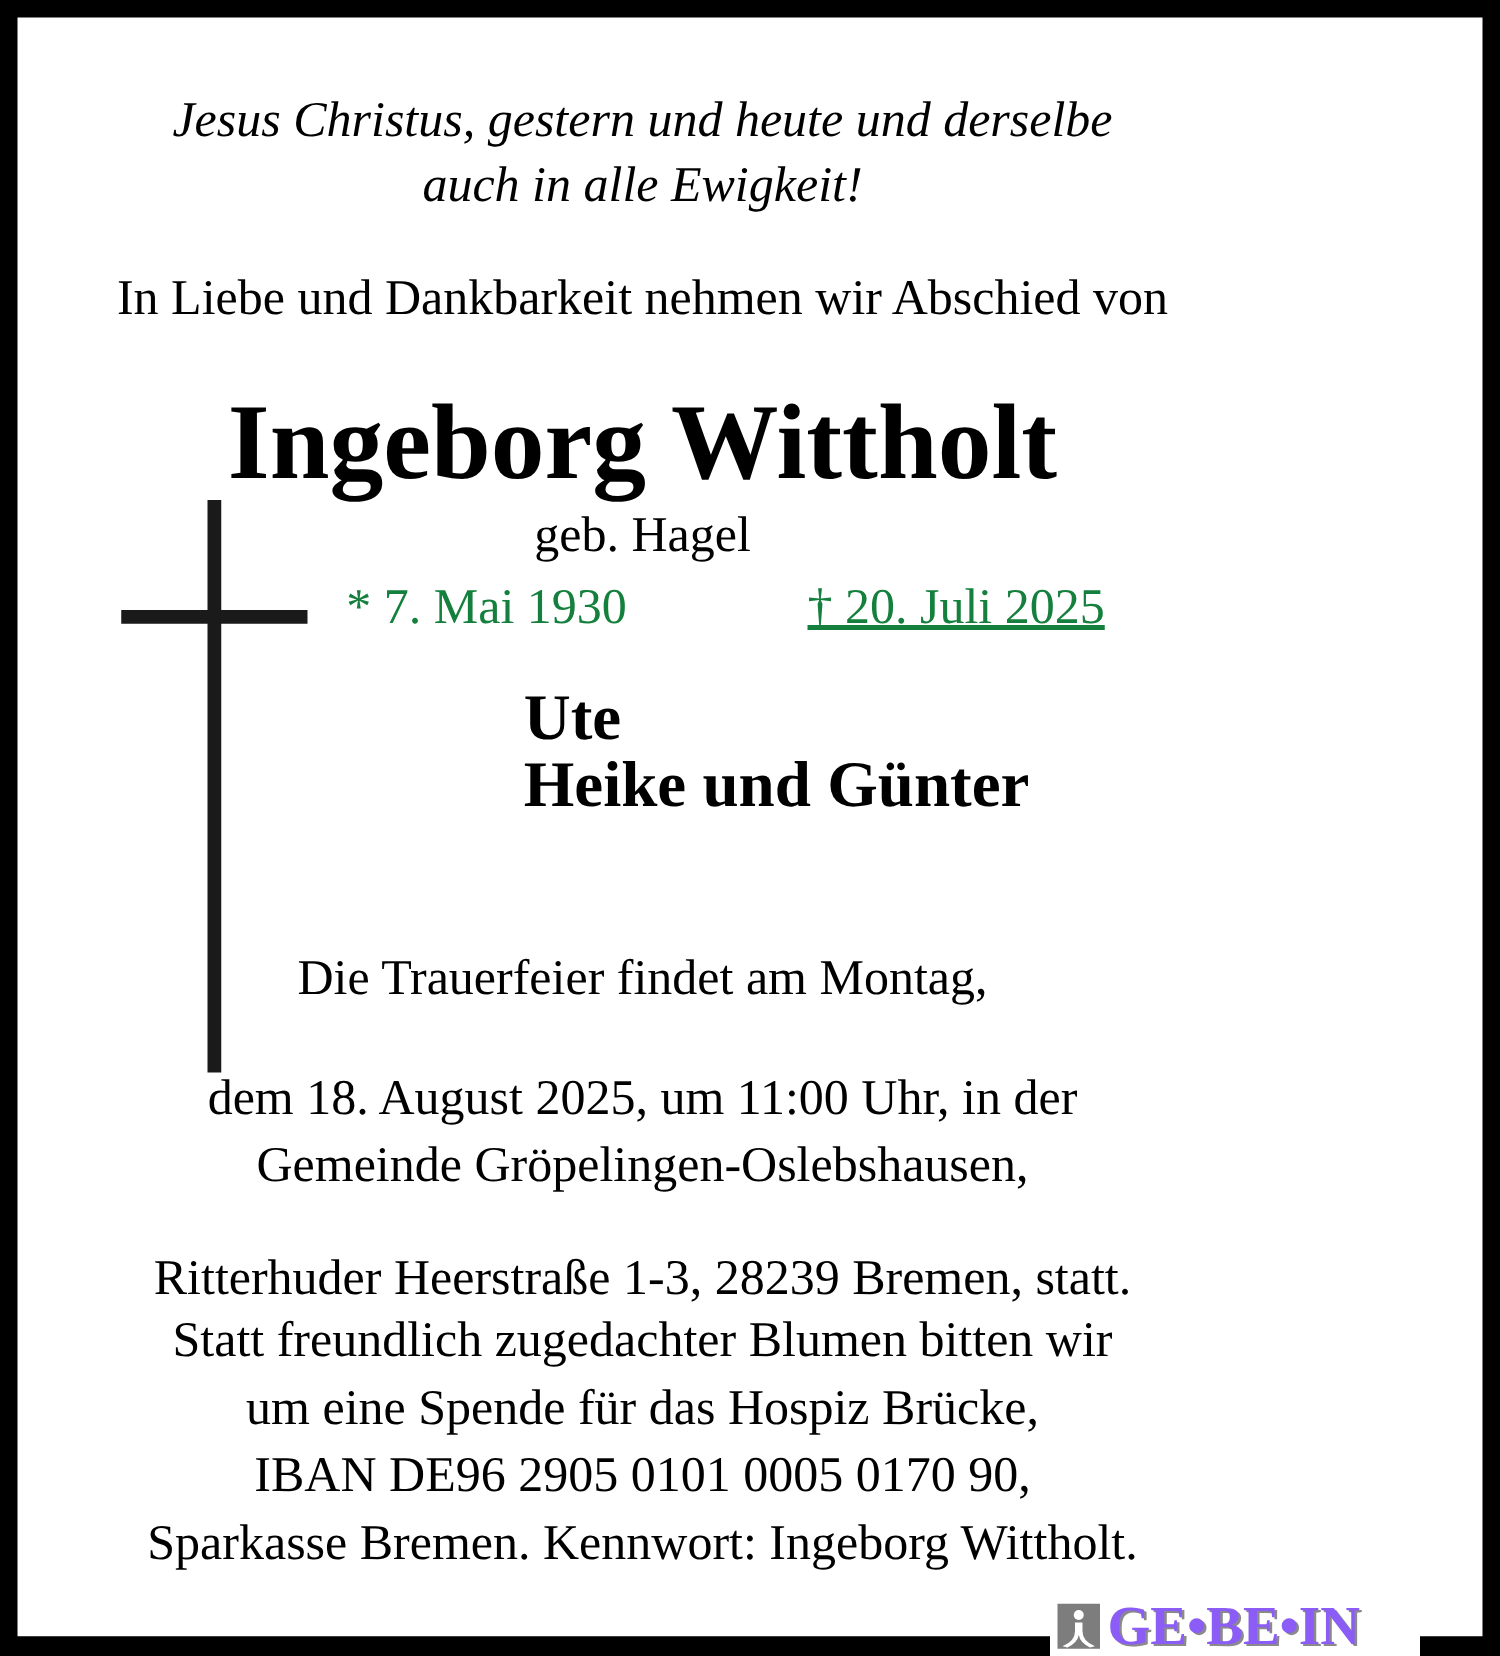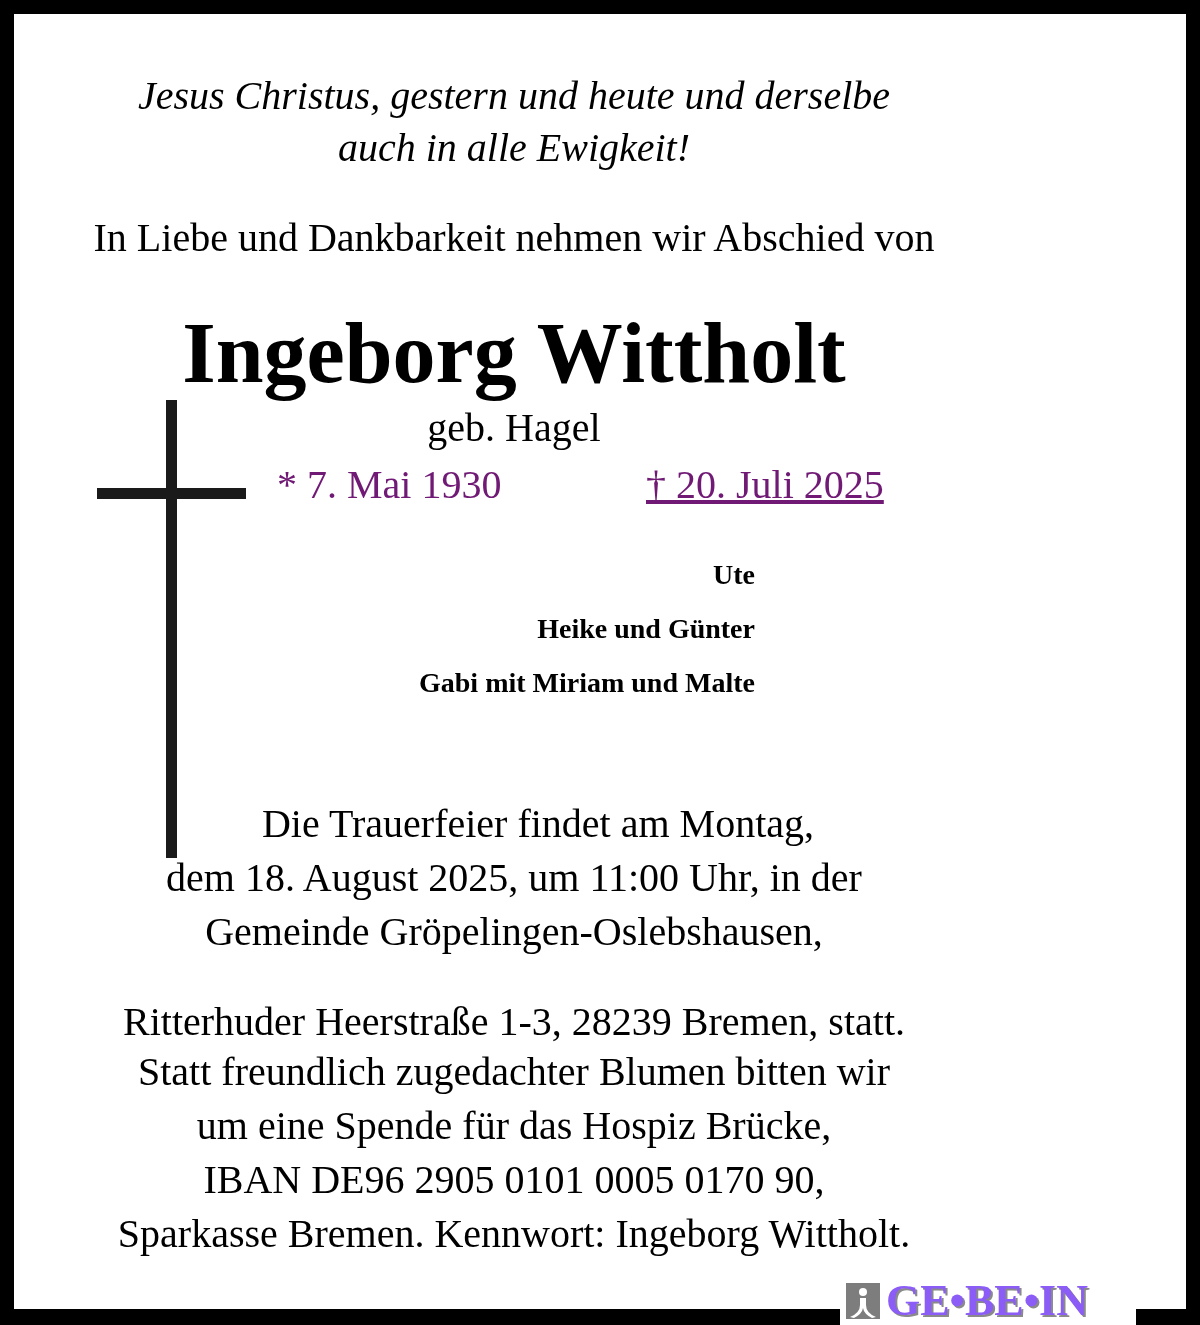--- a/index.html
+++ b/index.html
@@ -11,23 +11,23 @@
     }
     .bottom-border-left { position: absolute; left: 0; top: 1309px; width: 840px; height: 16px; background: #000; }
     .bottom-border-right { position: absolute; left: 1136px; top: 1309px; width: 64px; height: 16px; background: #000; }
     .txt { position: absolute; left: 0; width: 1028px; text-align: center; color: #000;
       font-family: "Liberation Serif", "DejaVu Serif", serif; white-space: nowrap; }
     .verse { font-style: italic; font-size: 40px; line-height: 52px; }
     .intro { font-size: 40px; line-height: 52px; }
     .name { font-weight: bold; font-size: 86px; line-height: 96px; }
     .born { font-size: 40px; line-height: 50px; }
     .dates { position: absolute; top: 460px; font-family: "Liberation Serif", "DejaVu Serif", serif;
-      font-size: 40px; line-height: 50px; color: #701a75; white-space: nowrap; }
+      font-size: 40px; line-height: 50px; color: #15803d; white-space: nowrap; }
     .mourners { position: absolute; left: 419px; top: 548px; font-family: "Liberation Serif", "DejaVu Serif", serif;
-      font-weight: bold; font-size: 28px; line-height: 54px; color: #000; text-align: right; }
+      font-weight: bold; font-size: 52px; line-height: 54px; color: #000; }
     .mourners div { white-space: nowrap; }
     .block { font-size: 40px; line-height: 54px; }
     .cross-v { position: absolute; left: 166px; top: 400px; width: 11px; height: 458px; background: #1a1a1a; }
     .cross-h { position: absolute; left: 97px; top: 488px; width: 149px; height: 11px; background: #1a1a1a; }
     .logo { position: absolute; left: 846px; top: 1280px; height: 42px; display: flex; align-items: center; gap: 6px; }
     .logo-mark { width: 34px; height: 36px; background: #7d7d7d; position: relative; }
     .logo-mark svg { position: absolute; left: 0; top: 0; }
     .logo-text { font-family: "Liberation Serif", "DejaVu Serif", serif; font-weight: bold; font-size: 44px;
       color: #8b5cf6; letter-spacing: 0px; line-height: 42px; text-shadow: 2px 2px 0 #8a8a8a; white-space: nowrap; }
   </style>
@@ -49,24 +49,23 @@
 
 <div class="dates" style="left:277px;">* 7. Mai 1930</div>
 <div class="dates" style="left:646px;text-decoration:underline;">† 20. Juli 2025</div>
 
 <div class="cross-v"></div>
 <div class="cross-h"></div>
 
 <div class="mourners">
   <div>Ute</div>
   <div>Heike und Günter</div>
-  <div>Gabi mit Miriam und Malte</div>
 </div>
 
-<div class="txt block" style="top:797px;margin-left:24px;">Die Trauerfeier findet am Montag,</div>
+<div class="txt block" style="top:755px;">Die Trauerfeier findet am Montag,</div>
 <div class="txt block" style="top:851px;">dem 18. August 2025, um 11:00 Uhr, in der</div>
 <div class="txt block" style="top:905px;">Gemeinde Gröpelingen-Oslebshausen,</div>
 <div class="txt block" style="top:959px;margin-top:36px;">Ritterhuder Heerstraße 1-3, 28239 Bremen, statt.</div>
 
 <div class="txt block" style="top:1045px;">Statt freundlich zugedachter Blumen bitten wir</div>
 <div class="txt block" style="top:1099px;">um eine Spende für das Hospiz Brücke,</div>
 <div class="txt block" style="top:1153px;">IBAN DE96 2905 0101 0005 0170 90,</div>
 <div class="txt block" style="top:1207px;">Sparkasse Bremen. Kennwort: Ingeborg Wittholt.</div>
 
 <div class="logo">

